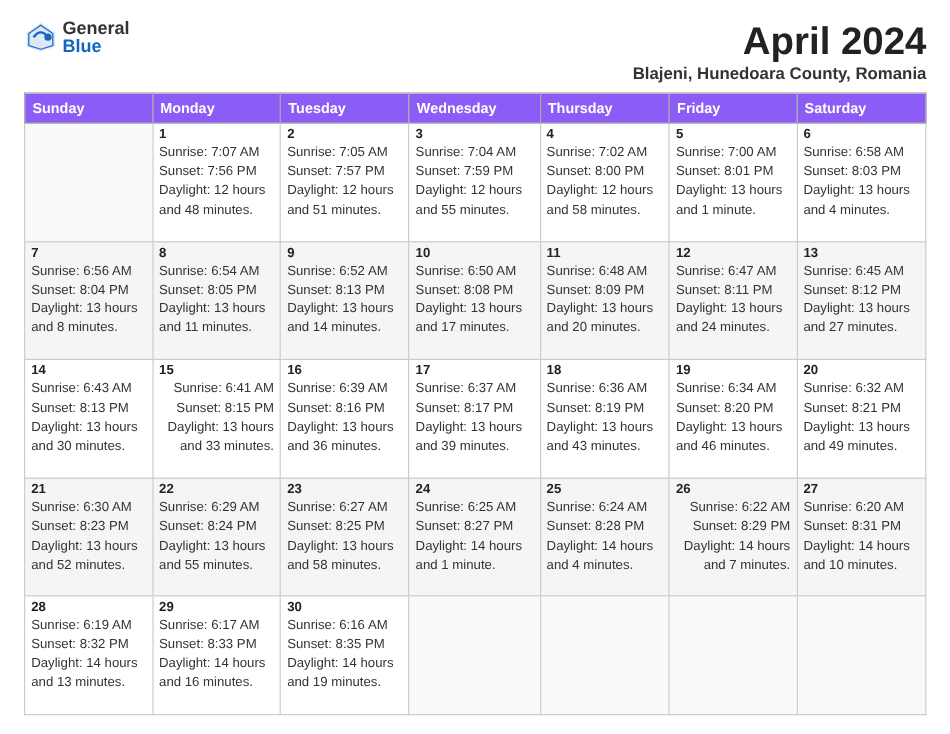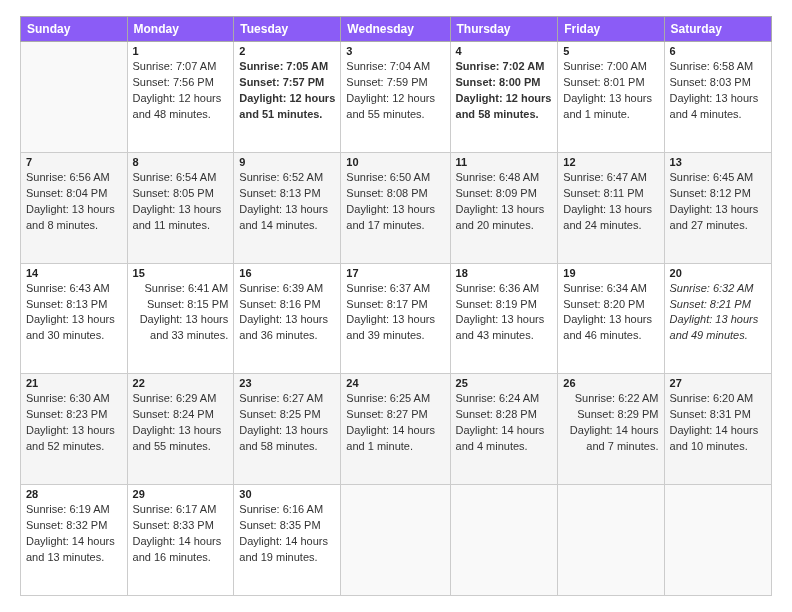--- a/index.html
+++ b/index.html
@@ -100,20 +100,38 @@
       font-size: 11px;
     }
     .empty-cell {
       background: #f9f9f9 !important;
     }
   </style>
 </head>
 <body>
 
 <div class="page">
+  <div class="header">
+    <div class="logo">
+      <svg class="logo-icon" viewBox="0 0 28 28">
+        <polygon points="14,2 26,10 26,22 14,26 2,22 2,10" fill="#1565c0" opacity="0.15"></polygon>
+        <polygon points="14,4 24,11 24,21 14,24 4,21 4,11" fill="none" stroke="#1565c0" stroke-width="1"></polygon>
+        <path d="M8,14 Q14,6 20,14" fill="none" stroke="#1565c0" stroke-width="2"></path>
+        <circle cx="20" cy="14" r="3" fill="#1565c0"></circle>
+      </svg>
+      <div class="logo-text">
+        <span class="logo-general">General</span>
+        <span class="logo-blue">Blue</span>
+      </div>
+    </div>
+    <div class="title-block">
+      <div class="main-title">April 2024</div>
+      <div class="subtitle">Blajeni, Hunedoara County, Romania</div>
+    </div>
+  </div>
 
   <table class="calendar">
     <thead>
       <tr>
 
       <th>Sunday</th>
           <th>Monday</th>
           <th>Tuesday</th>
           <th>Wednesday</th>
           <th>Thursday</th>
@@ -126,35 +144,35 @@
           <td class="empty-cell"></td>
           <td>
             <span class="day-number">1</span>
             <div class="day-info" style="white-space: pre-line;">Sunrise: 7:07 AM
 Sunset: 7:56 PM
 Daylight: 12 hours
 and 48 minutes.</div>
           </td>
           <td>
             <span class="day-number">2</span>
-            <div class="day-info" style="white-space: pre-line; font-weight: bold;">Sunrise: 7:05 AM
+            <div class="day-info" style="white-space: pre-line;">Sunrise: 7:05 AM
 Sunset: 7:57 PM
 Daylight: 12 hours
 and 51 minutes.</div>
           </td>
           <td>
             <span class="day-number">3</span>
             <div class="day-info" style="white-space: pre-line;">Sunrise: 7:04 AM
 Sunset: 7:59 PM
 Daylight: 12 hours
 and 55 minutes.</div>
           </td>
           <td>
             <span class="day-number">4</span>
-            <div class="day-info" style="white-space: pre-line; font-weight: bold;">Sunrise: 7:02 AM
+            <div class="day-info" style="white-space: pre-line;">Sunrise: 7:02 AM
 Sunset: 8:00 PM
 Daylight: 12 hours
 and 58 minutes.</div>
           </td>
           <td>
             <span class="day-number">5</span>
             <div class="day-info" style="white-space: pre-line;">Sunrise: 7:00 AM
 Sunset: 8:01 PM
 Daylight: 13 hours
 and 1 minute.</div>
@@ -256,21 +274,21 @@
           </td>
           <td>
             <span class="day-number">19</span>
             <div class="day-info" style="white-space: pre-line;">Sunrise: 6:34 AM
 Sunset: 8:20 PM
 Daylight: 13 hours
 and 46 minutes.</div>
           </td>
           <td>
             <span class="day-number">20</span>
-            <div class="day-info" style="white-space: pre-line; font-style: italic;">Sunrise: 6:32 AM
+            <div class="day-info" style="white-space: pre-line;">Sunrise: 6:32 AM
 Sunset: 8:21 PM
 Daylight: 13 hours
 and 49 minutes.</div>
           </td>
         </tr>
         <tr>
           <td>
             <span class="day-number">21</span>
             <div class="day-info" style="white-space: pre-line;">Sunrise: 6:30 AM
 Sunset: 8:23 PM

